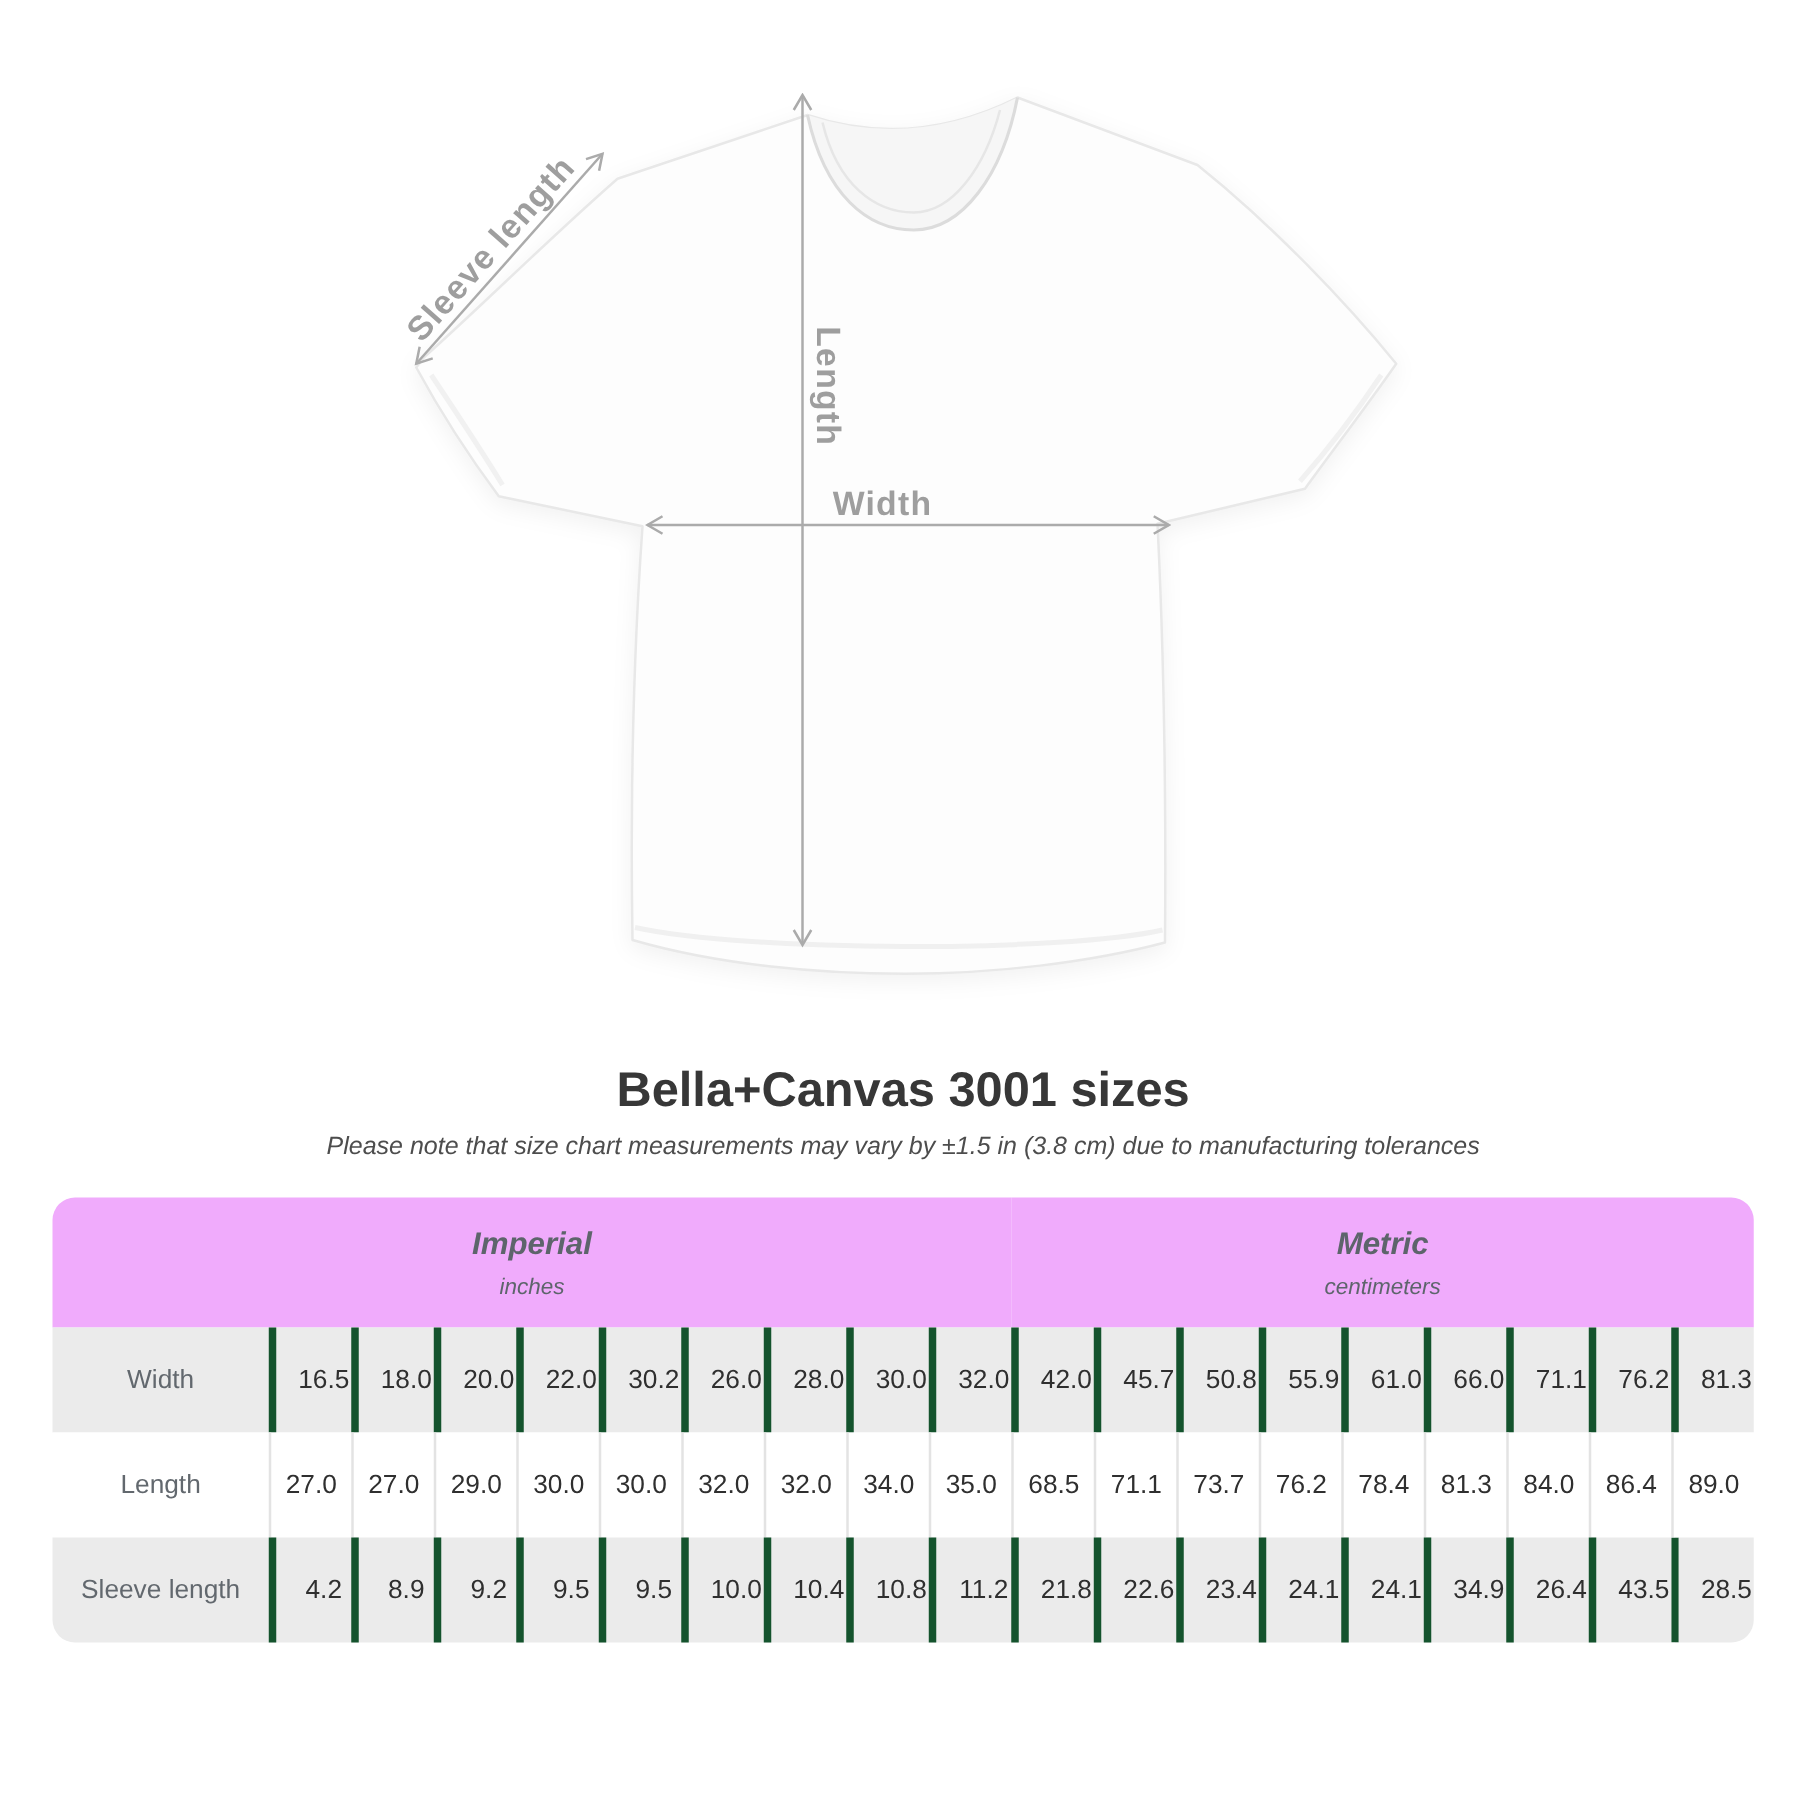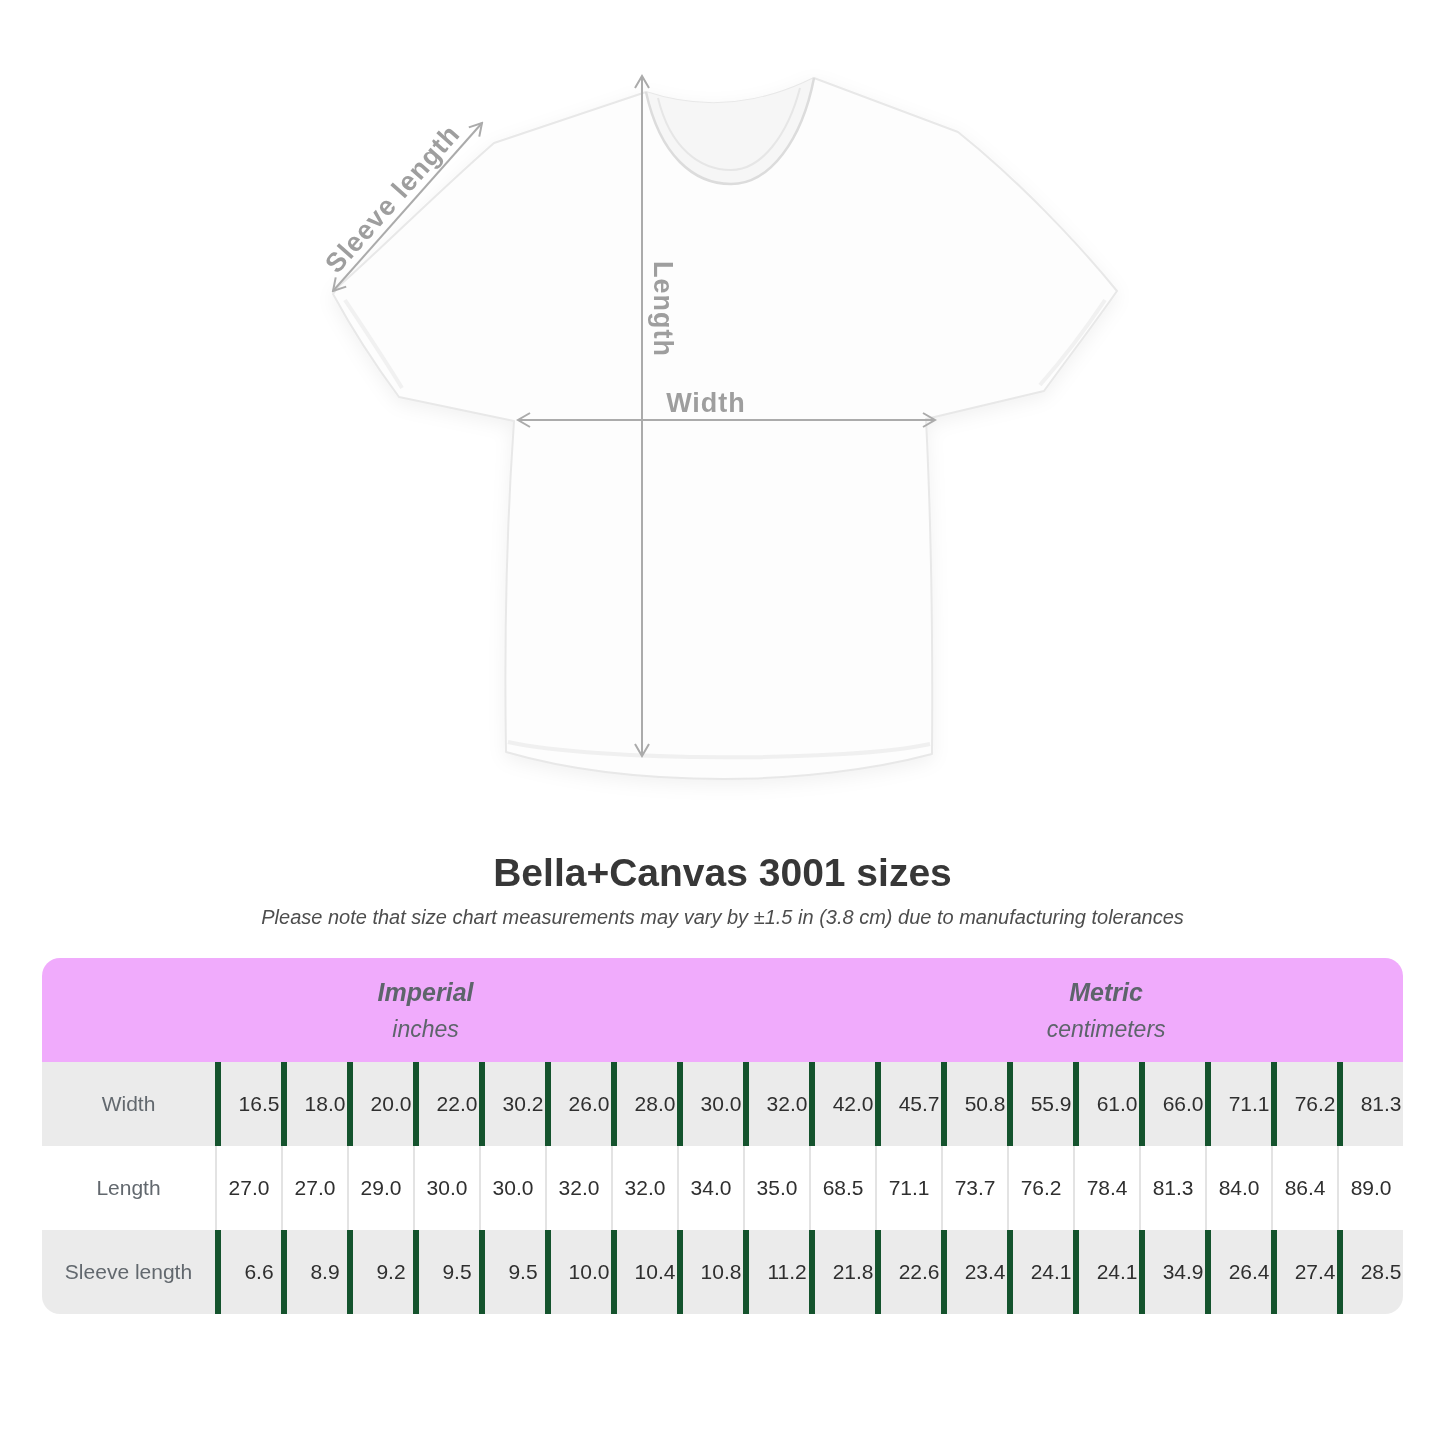--- a/index.html
+++ b/index.html
@@ -22,21 +22,21 @@
     border-collapse:separate;border-spacing:0;table-layout:fixed;
   }
   .size-table th,.size-table td{
     text-align:center;vertical-align:middle;font-size:21px;padding:0;
     font-weight:normal;
   }
   .band-row th{height:104px;background:#f0abfc;}
   .band-left{border-radius:18px 0 0 0;}
   .band-right{border-radius:0 18px 0 0;}
   .band-title{font-size:25px;font-weight:bold;font-style:italic;color:#5d646b;}
-  .band-sub{margin-top:9px;font-size:23px;font-style:italic;color:#5d646b;}
+  .band-sub{margin-top:9px;font-size:18px;font-style:italic;color:#5d646b;}
   .sizes-row th{height:84px;background:#ffffff;}
   .size-table tbody tr{height:84px;}
   .rowlabel,.sizehead{font-weight:bold;color:#62686e;}
   .val{color:#2f2f2f;}
   .row-white td,.row-white th{background:#ffffff;}
   .row-gray td{background:#ebebeb;}
   .row-white td:not(:first-child),.row-white th:not(:first-child){border-left:2px solid #e3e3e3;}
   .row-gray td:not(:first-child){border-left:6px solid #14532d;padding-left:16px;}
   .row-last td:first-child{border-radius:0 0 0 18px;}
   .row-last td:last-child{border-radius:0 0 18px 0;}
@@ -152,34 +152,34 @@
         <td class="val">73.7</td>
         <td class="val">76.2</td>
         <td class="val">78.4</td>
         <td class="val">81.3</td>
         <td class="val">84.0</td>
         <td class="val">86.4</td>
         <td class="val">89.0</td>
       </tr>
       <tr class="row-gray row-last">
         <td class="rowlabel">Sleeve length</td>
-        <td class="val">6.6</td>
+        <td class="val">4.2</td>
         <td class="val">8.9</td>
         <td class="val">9.2</td>
         <td class="val">9.5</td>
         <td class="val">9.5</td>
         <td class="val">10.0</td>
         <td class="val">10.4</td>
         <td class="val">10.8</td>
         <td class="val">11.2</td>
         <td class="val">21.8</td>
         <td class="val">22.6</td>
         <td class="val">23.4</td>
         <td class="val">24.1</td>
         <td class="val">24.1</td>
         <td class="val">34.9</td>
         <td class="val">26.4</td>
-        <td class="val">27.4</td>
+        <td class="val">43.5</td>
         <td class="val">28.5</td>
       </tr>
     </tbody>
   </table>
 </div>
 
 </body></html>

